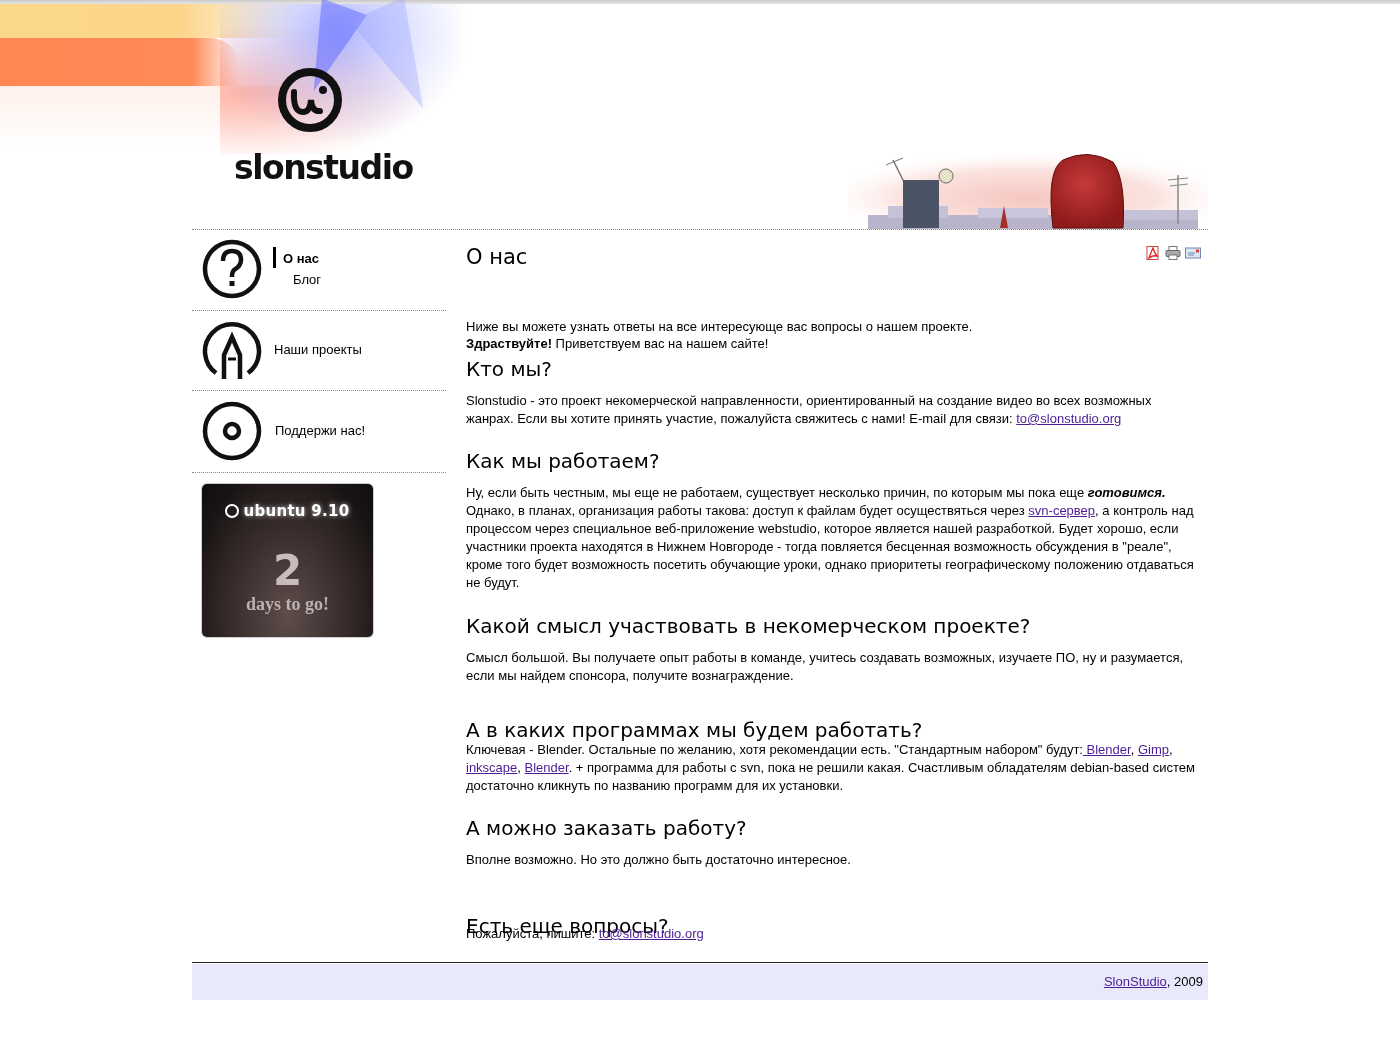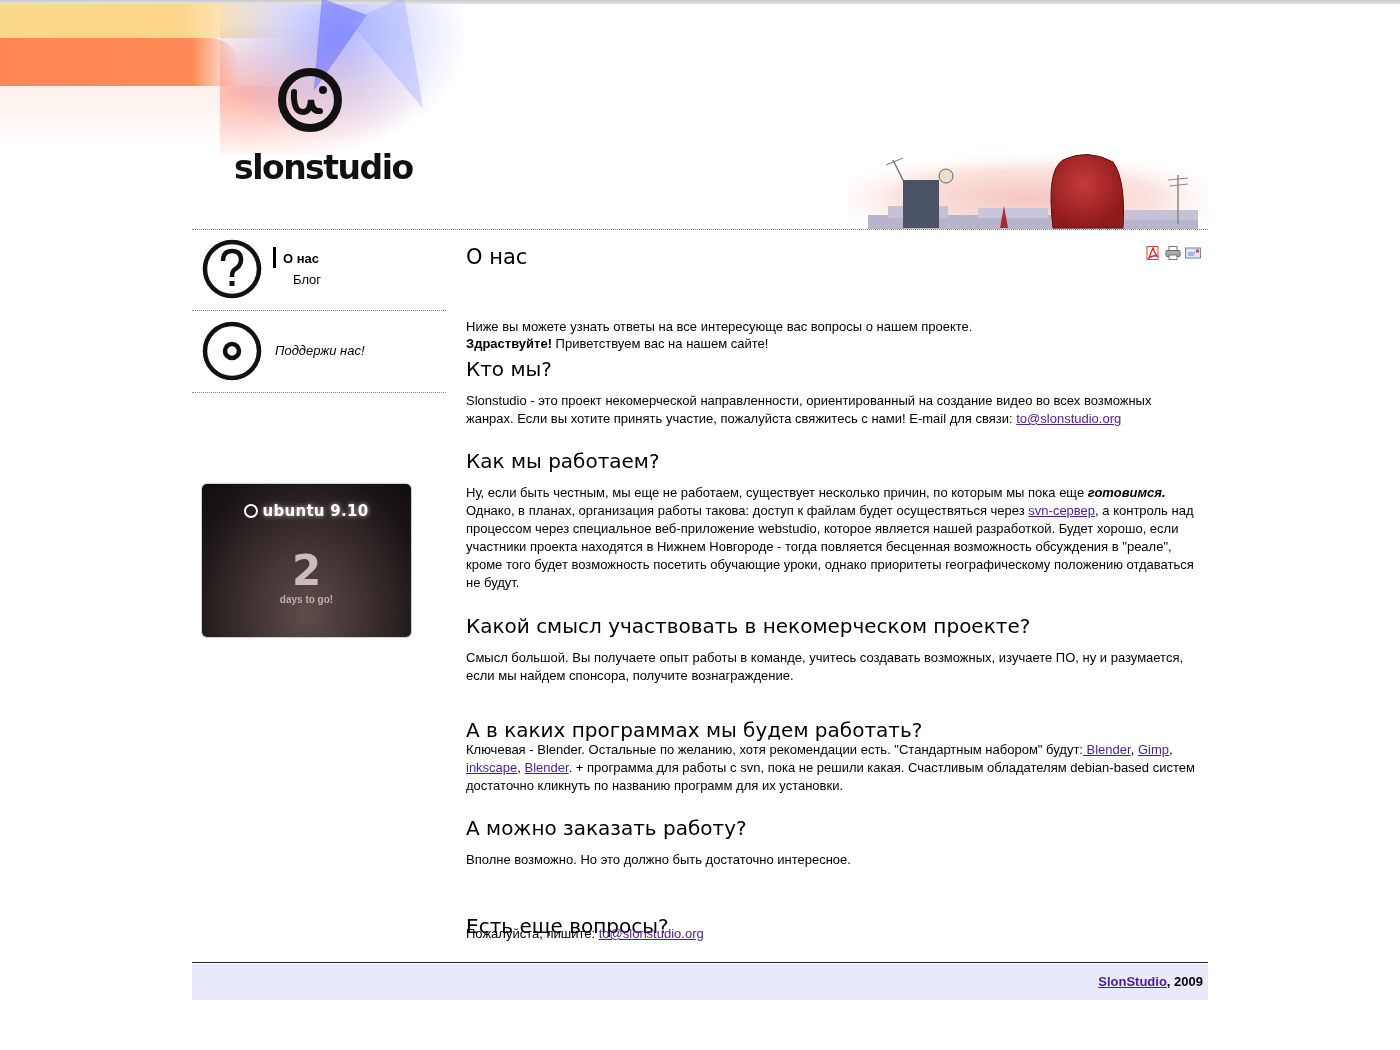--- a/index.html
+++ b/index.html
@@ -35,51 +35,51 @@
   .header-rule { position: absolute; left: 192px; top: 229px; width: 1016px; border-top: 1px dotted #888; }
 
   
   .sidebar { position: absolute; left: 192px; top: 230px; width: 254px; }
   .nav-block { position: relative; border-bottom: 1px dotted #888; box-sizing: border-box; }
   .nav-block .icon { position: absolute; left: 10px; width: 60px; height: 60px; }
   .nav-1 { height: 81px; }
   .nav-1 .icon { top: 9px; }
   .nav-2 { height: 80px; }
   .nav-2 .icon { top: 10px; }
-  .nav-3 { height: 82px; font-style: italic; }
+  .nav-3 { height: 82px; }
   .nav-3 .icon { top: 10px; }
   .nav-label { position: absolute; font-size: 13px; color: #000; text-decoration: none; cursor: pointer; }
   .active-bar { position: absolute; left: 81px; top: 17px; width: 3px; height: 21px; background: #000; }
   .nav-1 .lbl-about { left: 91px; top: 21px; font-weight: bold; }
   .nav-1 .lbl-blog { left: 101px; top: 42px; }
   .nav-2 .lbl { left: 82px; top: 31px; }
   .nav-3 .lbl { left: 83px; top: 32px; }
 
-  .ubuntu-banner { position: absolute; left: 202px; top: 484px; width: 209px; height: 153px; border-radius: 5px;
+  .ubuntu-banner { position: absolute; left: 202px; top: 484px; width: 171px; height: 153px; border-radius: 5px;
     background: radial-gradient(ellipse at 50% 85%, #5d4d4b 0%, #3a2e2d 45%, #1a1515 80%, #100d0d 100%);
     box-shadow: 0 0 0 1px #cfcfcf; overflow: hidden; cursor: pointer; }
   .ub-head { position: absolute; left: 0; top: 18px; width: 100%; text-align: center; color: #fff; font-size: 15px; font-weight: bold;
     font-family: "DejaVu Sans", sans-serif; text-shadow: 0 0 5px rgba(255,255,255,0.7); letter-spacing: 0.3px; }
   .ub-head .ub-logo { display: inline-block; width: 14px; height: 14px; border: 2px solid #fff; border-radius: 50%; box-sizing: border-box; vertical-align: -2px; margin-right: 4px; position: relative; }
   .ub-num { position: absolute; left: 0; top: 62px; width: 100%; text-align: center; color: #c8bcbc; font-size: 42px; font-weight: bold; font-family: "DejaVu Sans", sans-serif; }
-  .ub-sub { position: absolute; left: 0; top: 110px; width: 100%; text-align: center; color: #bcb0b0; font-size: 10px; font-weight: bold; font-family: Liberation Sans, sans-serif; }
+  .ub-sub { position: absolute; left: 0; top: 110px; width: 100%; text-align: center; color: #bcb0b0; font-size: 18px; font-weight: bold; font-family: Liberation Serif, serif; }
   .page-title { position: absolute; left: 466px; top: 245px; font-size: 21px; font-family: "DejaVu Sans", sans-serif; font-weight: normal; margin: 0; }
   .tools { position: absolute; left: 1145px; top: 246px; height: 16px; }
   .tool { position: absolute; top: 0; width: 16px; height: 14px; cursor: pointer; }
   .tool-pdf { left: 0; }
   .tool-print { left: 20px; }
   .tool-mail { left: 40px; }
 
   p.t { position: absolute; left: 466px; margin: 0; font-size: 13px; line-height: 18px; width: 730px; }
   h2.h { position: absolute; left: 466px; margin: 0; font-size: 20px; font-weight: normal; font-family: "DejaVu Sans", sans-serif; }
   a.lnk { color: #4c1d95; text-decoration: underline; cursor: pointer; }
 
   .footer-rule { position: absolute; left: 192px; top: 962px; width: 1016px; border-top: 1px solid #222; }
   .footer { position: absolute; left: 192px; top: 964px; width: 1016px; height: 36px; background: #e9e9fc; }
-  .footer-text { position: absolute; right: 5px; top: 10px; font-size: 13px; font-weight: bold; }
+  .footer-text { position: absolute; right: 5px; top: 10px; font-size: 13px; }
 </style>
 </head>
 <body>
 
 <div class="topline"></div>
 
 <div class="art-stripes">
   <div class="stripe-yellow"></div>
   <div class="stripe-orange"></div>
   <div class="stripe-fade"></div>
@@ -132,20 +132,28 @@
   <div class="nav-block nav-1">
     <svg class="icon" viewBox="0 0 60 60">
       <circle cx="30" cy="30" r="27" fill="none" stroke="#111" stroke-width="4.5"></circle>
       <path d="M21 22 Q21 12 30 12 Q39 12 39 21 Q39 27 32 31 Q30 33 30 38" fill="none" stroke="#111" stroke-width="4.5"></path>
       <rect x="27.5" y="42" width="5" height="5" fill="#111"></rect>
     </svg>
     <div class="active-bar"></div>
     <a class="nav-label lbl-about">О нас</a>
     <a class="nav-label lbl-blog">Блог</a>
   </div>
+  <div class="nav-block nav-2">
+    <svg class="icon" viewBox="0 0 60 60">
+      <path d="M14 52 A27 27 0 1 1 46 52" fill="none" stroke="#111" stroke-width="4.5"></path>
+      <path d="M22 58 L22 34 L30 16 L38 34 L38 58" fill="none" stroke="#111" stroke-width="4.5"></path>
+      <line x1="26" y1="38" x2="34" y2="38" stroke="#111" stroke-width="3"></line>
+    </svg>
+    <a class="nav-label lbl">Наши проекты</a>
+  </div>
   <div class="nav-block nav-3">
     <svg class="icon" viewBox="0 0 60 60">
       <circle cx="30" cy="30" r="27" fill="none" stroke="#111" stroke-width="4.5"></circle>
       <circle cx="30" cy="30" r="7" fill="none" stroke="#111" stroke-width="4.5"></circle>
     </svg>
     <a class="nav-label lbl">Поддержи нас!</a>
   </div>
 </nav>
 
 <div class="ubuntu-banner">

